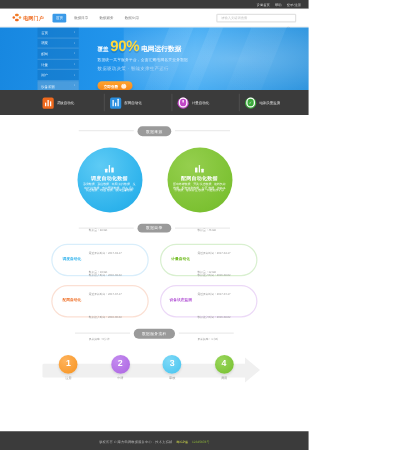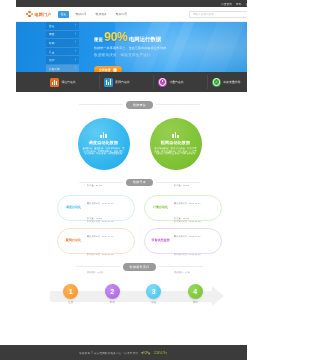--- a/index.html
+++ b/index.html
@@ -1,18 +1,18 @@
 <!DOCTYPE html>
 <html><head>
 <meta charset="utf-8">
 <style>
   html,body{margin:0;padding:0;}
   body{width:247px;height:360px;overflow:hidden;background:#fff;
        font-family:"Liberation Sans","DejaVu Sans",sans-serif;color:#333;}
-  .page{position:relative;width:247px;height:360px;padding-left:16px;}
+  .page{position:relative;width:247px;height:360px;}
 
   
   .topbar{height:7px;background:#3b3b3b;display:flex;align-items:center;
           justify-content:flex-end;padding-right:6px;}
   .topbar span{font-size:2.6px;color:#cfcfcf;margin-left:4px;letter-spacing:.1px;}
 
   
   .header{height:14px;background:#fff;display:flex;align-items:center;
           padding:0 10px;border-bottom:1px solid #f1f1f1;}
   .logo{display:flex;align-items:center;gap:1.5px;}

